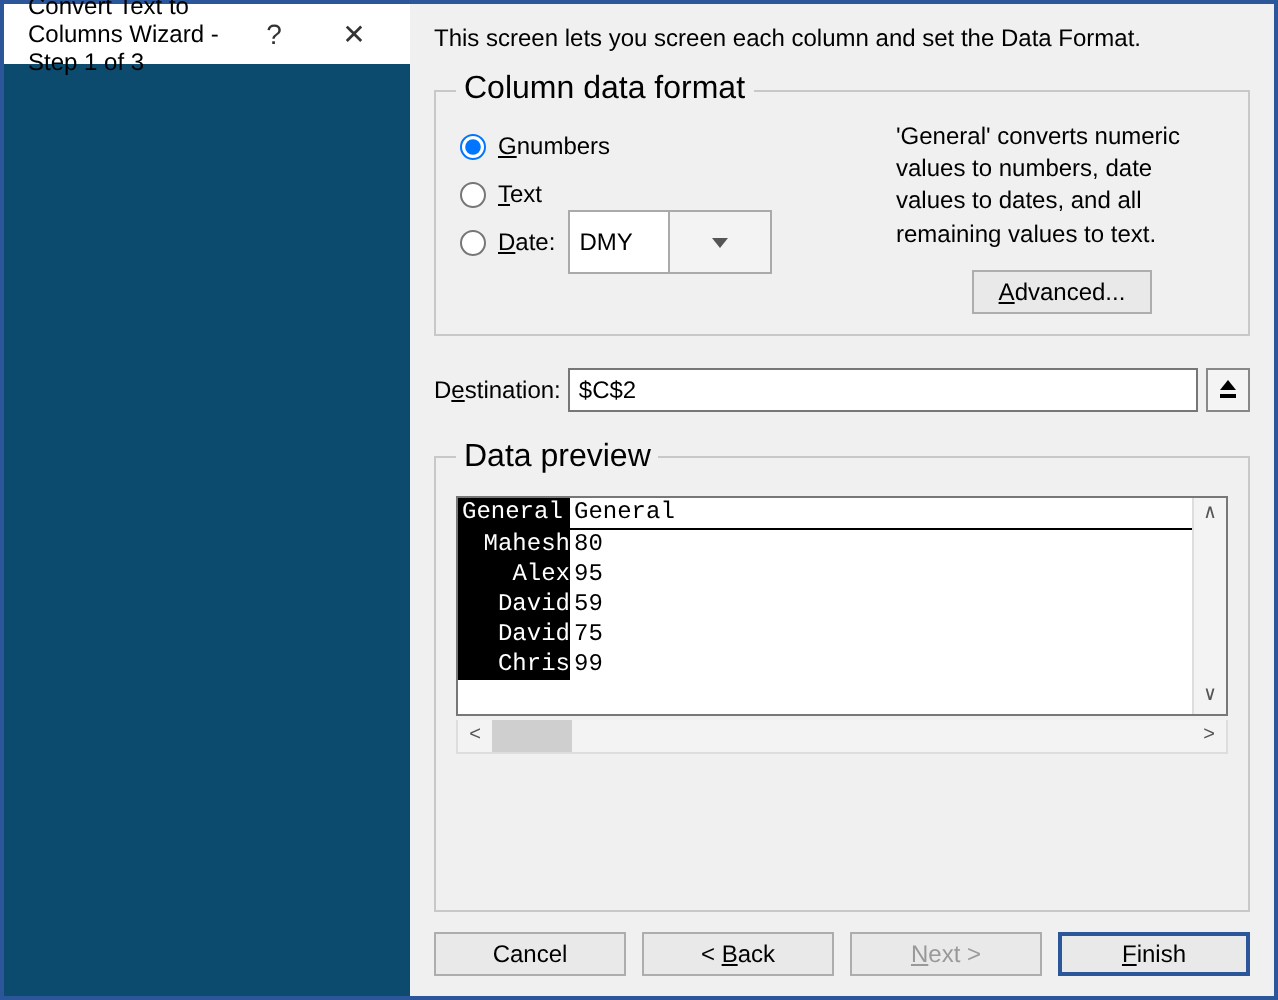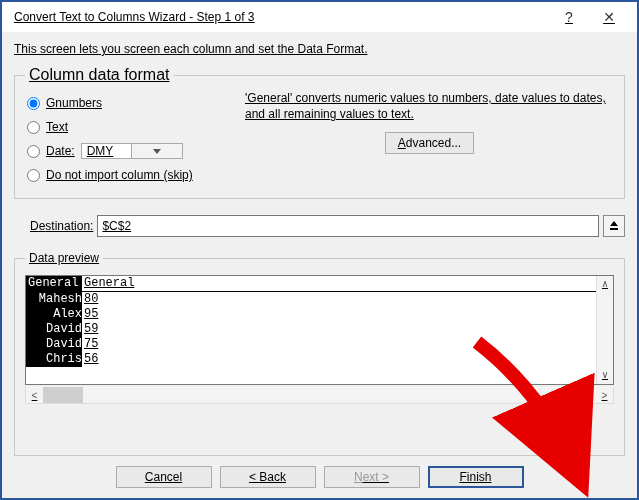--- a/index.html
+++ b/index.html
@@ -10,22 +10,21 @@
     background: #fff;
     color: #000;
   }
   .outer {
     width: 639px;
     height: 500px;
     border: 2px solid #2b579a;
     background: #0c4a6e;
     position: relative;
     display: flex;
-    flex-direction: column;
-    text-decoration: underline;
+    flex-direction: row;
   }
   .titlebar {
     height: 30px;
     display: flex;
     align-items: center;
     padding: 0 8px 0 12px;
     background: #fff;
   }
   .titlebar .title { flex:1; font-size:12px; }
   .titlebar .ctl { width:40px; text-align:center; font-size:14px; color:#333; cursor:pointer; }
@@ -45,21 +44,21 @@
     margin:0 0 10px 0;
     width: 100%;
   }
   fieldset.colformat legend { padding:0 4px; font-size:16px; }
   .format-row { display:flex; }
   .radios { width: 210px; }
   .radio-line { display:flex; align-items:center; height:22px; margin:2px 0; }
   .radio-line input[type=radio] { margin:0 6px 0 2px; }
   .radio-line label u { text-decoration: underline; }
   .date-sel {
-    margin-left:6px; height:16px; width:102px;
+    margin-left:6px; height:32px; width:102px;
     border:1px solid #aaa; background:#fff; display:flex; align-items:center;
   }
   .date-sel span { flex:1; padding:0 5px; }
   .date-sel .dd {
     width:18px; height:100%; border-left:1px solid #aaa;
     display:flex; align-items:center; justify-content:center;
     background:#f3f3f3;
   }
   .date-sel .dd svg { display:block; }
 
@@ -67,40 +66,40 @@
   .desc { line-height:1.35; margin-bottom:10px; }
   .adv-wrap { text-align:center; }
   .btn {
     display:inline-block; min-width:86px; height:22px;
     border:1px solid #adadad; background:#e9e9e9;
     padding:0 12px; font-size:12px; cursor:pointer;
     line-height:20px; text-align:center;
   }
   .btn u { text-decoration: underline; }
 
-  .dest-row { display:flex; align-items:center; margin:6px 0 14px 16px; }
+  .dest-row { display:flex; align-items:center; margin:6px 0 14px 0; }
   .dest-row label { margin-right:4px; }
   .dest-row input[type=text] {
     flex:1; height:22px; border:1px solid #777; padding:0 4px;
     font-family:"Segoe UI", Tahoma, sans-serif; font-size:12px;
   }
   .dest-btn {
     width:22px; height:22px; margin-left:4px;
     border:1px solid #888; background:#f4f4f4;
     display:flex; align-items:center; justify-content:center; cursor:pointer;
   }
   .dest-btn svg { display:block; }
 
   fieldset.preview {
     border:1px solid #c8c8c8;
     padding:10px 10px 6px 10px;
     margin:0; flex:1;
     display:flex; flex-direction:column;
   }
-  fieldset.preview legend { padding:0 4px; font-size:12px; }
+  fieldset.preview legend { padding:0 4px; font-size:16px; }
   .pv-box {
     background:#fff; border:1px solid #777;
     font-family:"Courier New",monospace; font-size:12px;
     line-height:15px;
     height:110px;
     display:flex;
   }
   .pv-content { flex:1; overflow:hidden; }
   .pv-hdr { display:flex; border-bottom:1px solid #000; }
   .pv-hdr div, .pv-row div { white-space:pre; }
@@ -178,24 +177,20 @@
             <label><u>D</u><span>ate:</span></label>
             <div class="date-sel">
               <span>DMY</span>
               <span class="dd">
                 <svg width="8" height="5">
                     <path d="M0 0 L8 0 L4 5 Z" fill="#555"></path>
                   </svg>
               </span>
             </div>
           </div>
-          <div class="radio-line">
-            <input type="radio" name="fmt" style="">
-            <label>Do not import column (skip)</label>
-          </div>
         </div>
         <div class="right-side">
           <div class="desc">'General' converts numeric values to numbers, date values to dates, and all remaining values to text.</div>
           <div class="adv-wrap">
             <span class="btn"><u>A</u><span>dvanced...</span></span>
           </div>
         </div>
       </div>
     </fieldset>
 
@@ -230,21 +225,21 @@
               <div class="pv-row">
                 <div class="colA">David</div>
                 <div class="colB">59</div>
               </div>
               <div class="pv-row">
                 <div class="colA">David</div>
                 <div class="colB">75</div>
               </div>
               <div class="pv-row">
                 <div class="colA">Chris</div>
-                <div class="colB">56</div>
+                <div class="colB">99</div>
               </div>
             </div>
         </div>
         <div class="pv-vscroll">
           <div class="sb-btn">∧</div>
           <div class="sb-track"></div>
           <div class="sb-btn">∨</div>
         </div>
       </div>
       <div class="pv-hscroll">

